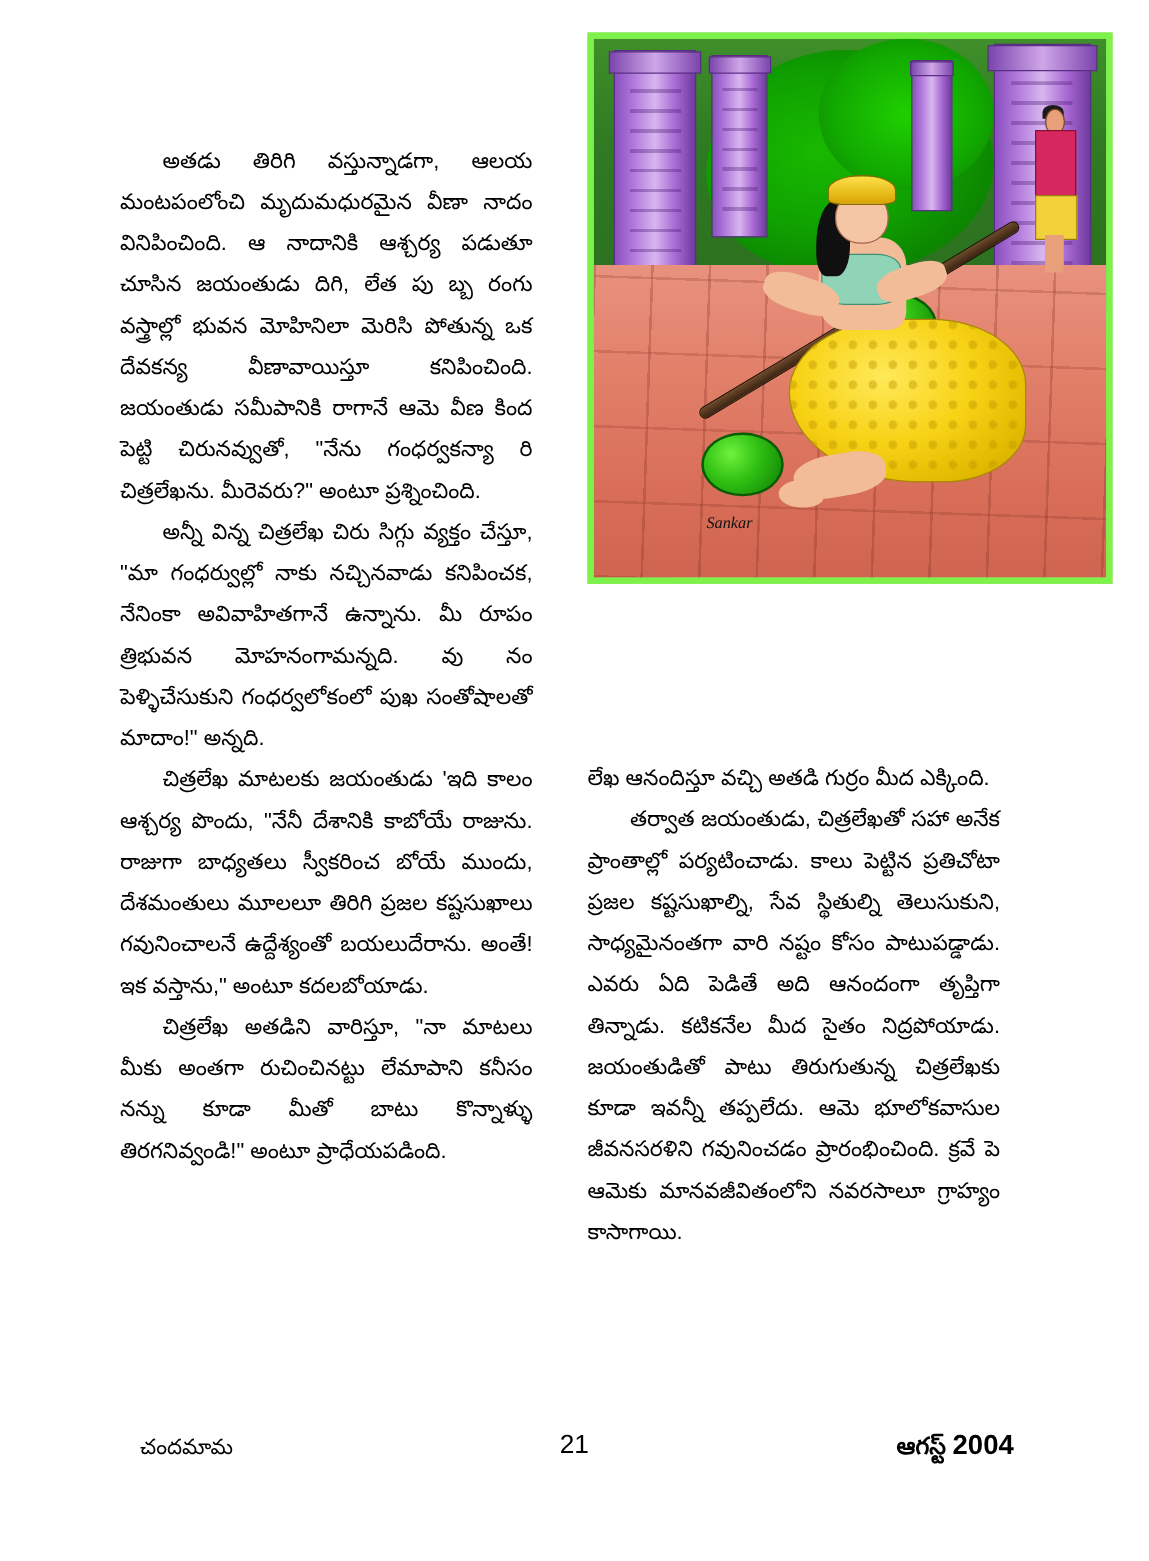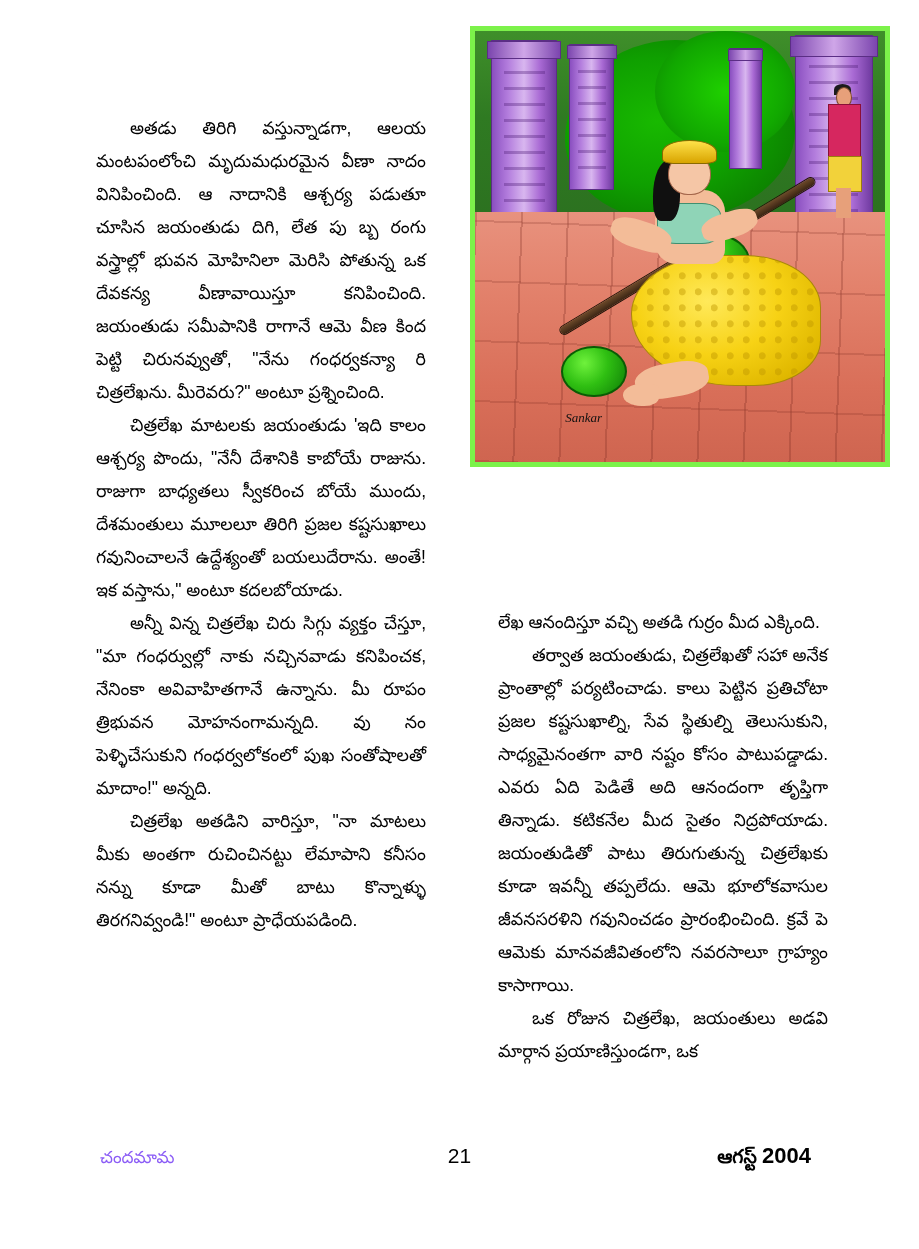--- a/index.html
+++ b/index.html
@@ -131,26 +131,26 @@
     font-size: 17.5px;
     line-height: 33px;
     color: #000;
     text-align: justify;
     text-justify: inter-word;
   }
   .col p { margin: 0; }
   .col p.ind { text-indent: 34px; }
 
   .col-left  { left: 96px; top: 112px;  width: 330px; }
-  .col-right { left: 470px; top: 606px;  width: 330px; margin-left: 28px; }
+  .col-right { left: 470px; top: 606px;  width: 330px; }
 
   
   .footer-left {
-    position:absolute; left:100px; top:1148px;
-    font-size: 17px; color:#8b5cf6;
+    position:absolute; left:112px; top:1148px;
+    font-size: 17px; color:#000000;
   }
   .footer-page {
     position:absolute; left:0; right:0; top:1144px;
     text-align:center; font-size:21px; color:#000;
   }
   .footer-right {
     position:absolute; right:108px; top:1143px;
     font-size: 19px; color:#000; font-weight:bold;
   }
   .footer-right .yr { font-size:22px; }
@@ -201,29 +201,28 @@
       <div class="w-crown"></div>
       <div class="w-leg"></div>
       <div class="w-foot"></div>
 
       <div class="sign">Sankar</div>
     </div>
   </div>
 
   <div class="col col-left">
     <p class="ind">అతడు తిరిగి వస్తున్నాడగా, ఆలయ మంటపంలోంచి మృదుమధురమైన వీణా నాదం వినిపించింది. ఆ నాదానికి ఆశ్చర్య పడుతూ చూసిన జయంతుడు దిగి, లేత పు బ్బ రంగు వస్త్రాల్లో భువన మోహినిలా మెరిసి పోతున్న ఒక దేవకన్య వీణావాయిస్తూ కనిపించింది. జయంతుడు సమీపానికి రాగానే ఆమె వీణ కింద పెట్టి చిరునవ్వుతో, "నేను గంధర్వకన్యా రి చిత్రలేఖను. మీరెవరు?" అంటూ ప్రశ్నించింది.</p>
+    <p class="ind">అన్నీ విన్న చిత్రలేఖ చిరు సిగ్గు వ్యక్తం చేస్తూ, "మా గంధర్వుల్లో నాకు నచ్చినవాడు కనిపించక, నేనింకా అవివాహితగానే ఉన్నాను. మీ రూపం త్రిభువన మోహనంగామన్నది. వు నం పెళ్ళిచేసుకుని గంధర్వలోకంలో పుఖ సంతోషాలతో మాదాం!" అన్నది.</p>
     <p class="ind">చిత్రలేఖ మాటలకు జయంతుడు 'ఇది కాలం ఆశ్చర్య పొందు, "నేనీ దేశానికి కాబోయే రాజును. రాజుగా బాధ్యతలు స్వీకరించ బోయే ముందు, దేశమంతులు మూలలూ తిరిగి ప్రజల కష్టసుఖాలు గవునించాలనే ఉద్దేశ్యంతో బయలుదేరాను. అంతే! ఇక వస్తాను," అంటూ కదలబోయాడు.</p>
-    <p class="ind">అన్నీ విన్న చిత్రలేఖ చిరు సిగ్గు వ్యక్తం చేస్తూ, "మా గంధర్వుల్లో నాకు నచ్చినవాడు కనిపించక, నేనింకా అవివాహితగానే ఉన్నాను. మీ రూపం త్రిభువన మోహనంగామన్నది. వు నం పెళ్ళిచేసుకుని గంధర్వలోకంలో పుఖ సంతోషాలతో మాదాం!" అన్నది.</p>
     <p class="ind">చిత్రలేఖ అతడిని వారిస్తూ, "నా మాటలు మీకు అంతగా రుచించినట్టు లేమాపాని కనీసం నన్ను కూడా మీతో బాటు కొన్నాళ్ళు తిరగనివ్వండి!" అంటూ ప్రాధేయపడింది.</p>
   </div>
 
   <div class="col col-right">
     <p>లేఖ ఆనందిస్తూ వచ్చి అతడి గుర్రం మీద ఎక్కింది.</p>
     <p class="ind">తర్వాత జయంతుడు, చిత్రలేఖతో సహా అనేక ప్రాంతాల్లో పర్యటించాడు. కాలు పెట్టిన ప్రతిచోటా ప్రజల కష్టసుఖాల్ని, సేవ స్థితుల్ని తెలుసుకుని, సాధ్యమైనంతగా వారి నష్టం కోసం పాటుపడ్డాడు. ఎవరు ఏది పెడితే అది ఆనందంగా తృప్తిగా తిన్నాడు. కటికనేల మీద సైతం నిద్రపోయాడు. జయంతుడితో పాటు తిరుగుతున్న చిత్రలేఖకు కూడా ఇవన్నీ తప్పలేదు. ఆమె భూలోకవాసుల జీవనసరళిని గవునించడం ప్రారంభించింది. క్రవే పె ఆమెకు మానవజీవితంలోని నవరసాలూ గ్రాహ్యం కాసాగాయి.</p>
-    <p class="ind">ఒక రోజున చిత్రలేఖ, జయంతులు అడవి మార్గాన ప్రయాణిస్తుండగా, ఒక</p>
   </div>
 
   <div class="footer-left">చందమామ</div>
   <div class="footer-page">21</div>
   <div class="footer-right">
     <span>ఆగస్ట్</span>
     <span class="yr">2004</span>
   </div>
 
 </div>

